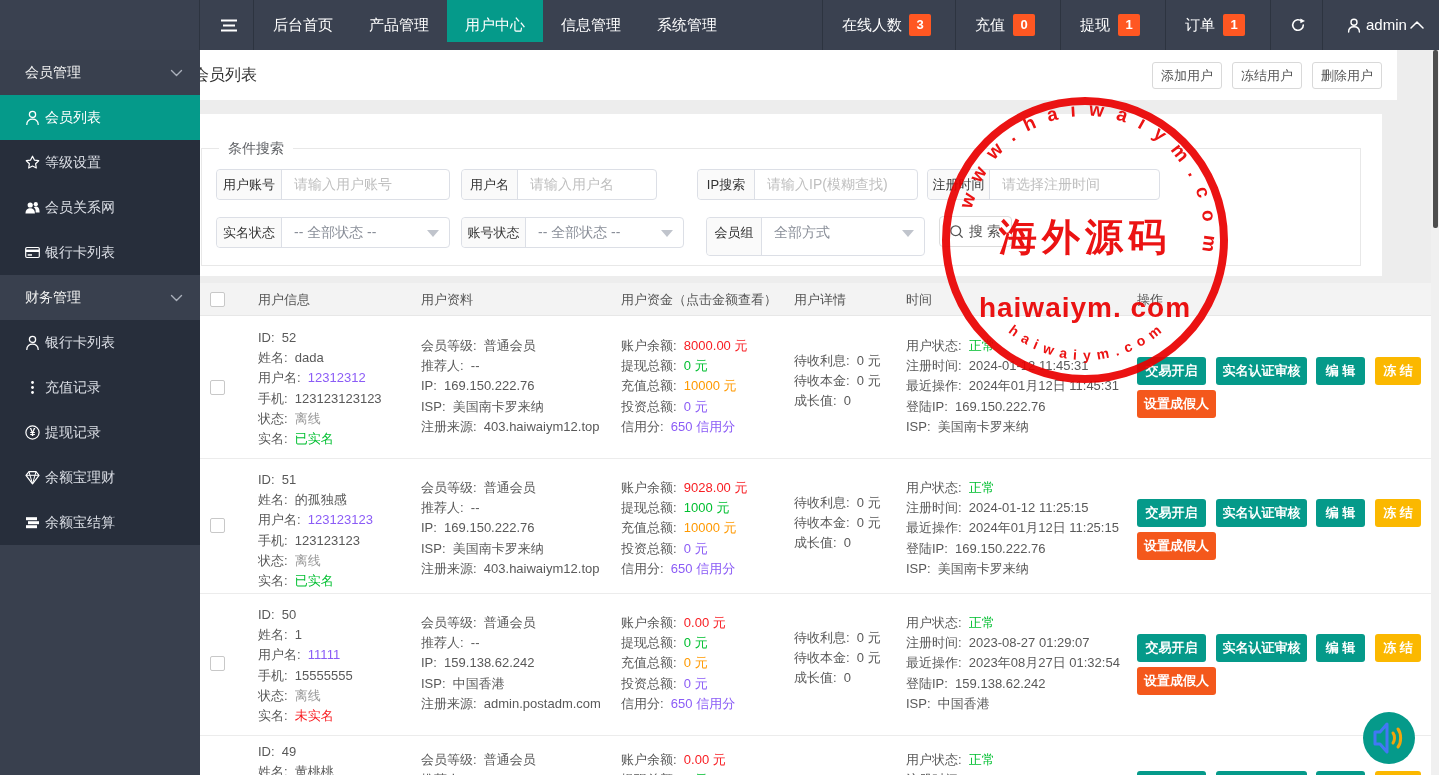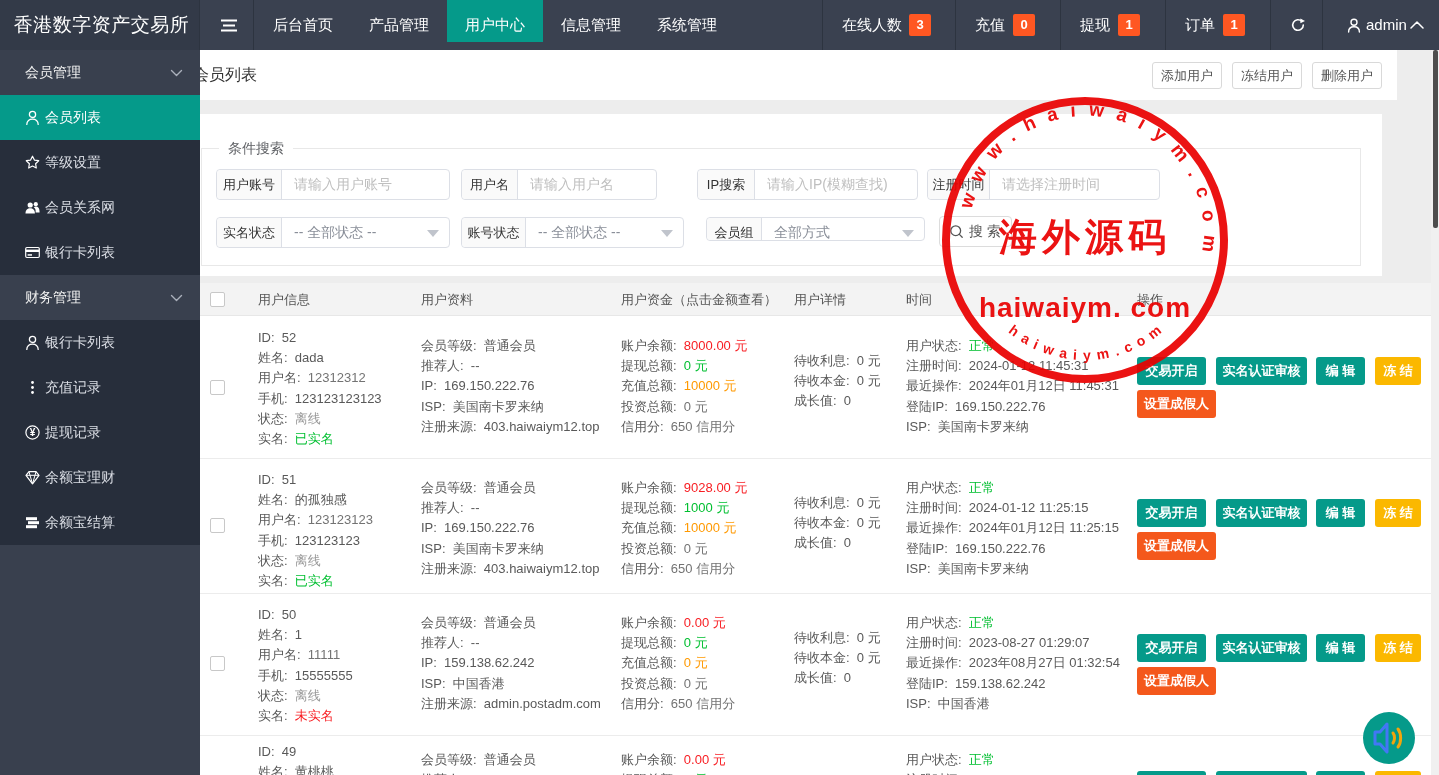--- a/index.html
+++ b/index.html
@@ -35,32 +35,31 @@
 .grp .selval{color:#8a8f99;}
 .caret{position:absolute;right:10px;top:12px;width:0;height:0;border-left:6px solid transparent;border-right:6px solid transparent;border-top:7px solid #c0c4cc;}
 #searchbtn{position:absolute;left:939px;top:216px;width:73px;height:31px;border:1px solid #dcdcdc;border-radius:4px;background:#fff;font-size:14px;color:#555;line-height:29px;text-align:center;}
 
 #table{position:absolute;left:200px;top:283px;width:1231px;height:492px;background:#fff;}
 #thead{position:absolute;left:200px;top:283px;width:1231px;height:33px;background:#f3f3f3;border-bottom:1px solid #e7e7e7;}
 .th{position:absolute;font-size:13px;color:#555;line-height:33px;}
 .cbx{position:absolute;width:15px;height:15px;background:#fff;border:1px solid #c8c8c8;border-radius:2px;}
 .row-line{position:absolute;left:200px;width:1231px;height:1px;background:#ececec;}
 .col{position:absolute;font-size:13px;color:#595959;line-height:20.2px;white-space:nowrap;}
-.b{color:#737373;} .g{color:#00bf30;} .o{color:#ff9900;} .rd{color:#f81d22;} .gy{color:#9a9a9a;}
+.b{color:#8b5cf6;} .g{color:#00bf30;} .o{color:#ff9900;} .rd{color:#f81d22;} .gy{color:#9a9a9a;}
 .btn{position:absolute;height:28px;border-radius:3px;color:#fff;font-size:13px;font-weight:bold;text-align:center;line-height:28px;z-index:5;}
 .bt-t{background:#059a8a;} .bt-y{background:#fbb800;} .bt-o{background:#f4581c;}
 
 #sbtrack{position:absolute;left:1431px;top:50px;width:8px;height:725px;background:#f0f0f0;z-index:30;}
 #sbthumb{position:absolute;left:1433px;top:50px;width:5px;height:178px;background:#4d4d4d;border-radius:2px;z-index:31;}
 #stamp{position:absolute;left:932px;top:87px;z-index:70;pointer-events:none;opacity:0.92;}
 #floatbtn{position:absolute;left:1363px;top:712px;width:52px;height:52px;border-radius:50%;background:#059a8a;z-index:75;}
 </style></head><body>
 
 <div id="topbar">
-<div id="logo">香港数字资产交易所</div>
 <div class="vsep" style="left:199px"></div>
 <div class="vsep" style="left:253px"></div>
 <div class="vsep" style="left:822px"></div>
 <div class="vsep" style="left:955px"></div>
 <div class="vsep" style="left:1060px"></div>
 <div class="vsep" style="left:1165px"></div>
 <div class="vsep" style="left:1270px"></div>
 <div class="vsep" style="left:1322px"></div>
 <svg class="abs" style="left:221px;top:19px" width="17" height="13" viewBox="0 0 17 13">
 <rect x="0" y="0.5" width="16" height="2" fill="#fff"></rect>
@@ -181,21 +180,21 @@
 <div class="grp" style="left:216px;top:217px;width:234px;height:31px">
     <div class="lbl" style="width:65px;line-height:29px">实名状态</div>
     <div class="val selval" style="left:65px;right:0;line-height:29px">-- 全部状态 --</div>
     <div class="caret"></div>
   </div>
 <div class="grp" style="left:461px;top:217px;width:223px;height:31px">
     <div class="lbl" style="width:64px;line-height:29px">账号状态</div>
     <div class="val selval" style="left:64px;right:0;line-height:29px">-- 全部状态 --</div>
     <div class="caret"></div>
   </div>
-<div class="grp" style="left:706px;top:217px;width:219px;height:24px">
+<div class="grp" style="left:706px;top:217px;width:219px;height:39px">
     <div class="lbl" style="width:55px;line-height:29px">会员组</div>
     <div class="val selval" style="left:55px;right:0;line-height:29px">全部方式</div>
     <div class="caret"></div>
   </div>
 <div id="searchbtn"><svg style="vertical-align:-2px;margin-right:6px" width="13" height="13" viewBox="0 0 13 13" fill="none">
       <circle cx="5.7" cy="5.7" r="4.9" stroke="#555" stroke-width="1.3"></circle>
       <path d="M9.4 9.4 L12.2 12.2" stroke="#555" stroke-width="1.3" stroke-linecap="round"></path>
     </svg>搜 索</div>
 <div id="table"></div>
 <div id="thead"></div>

